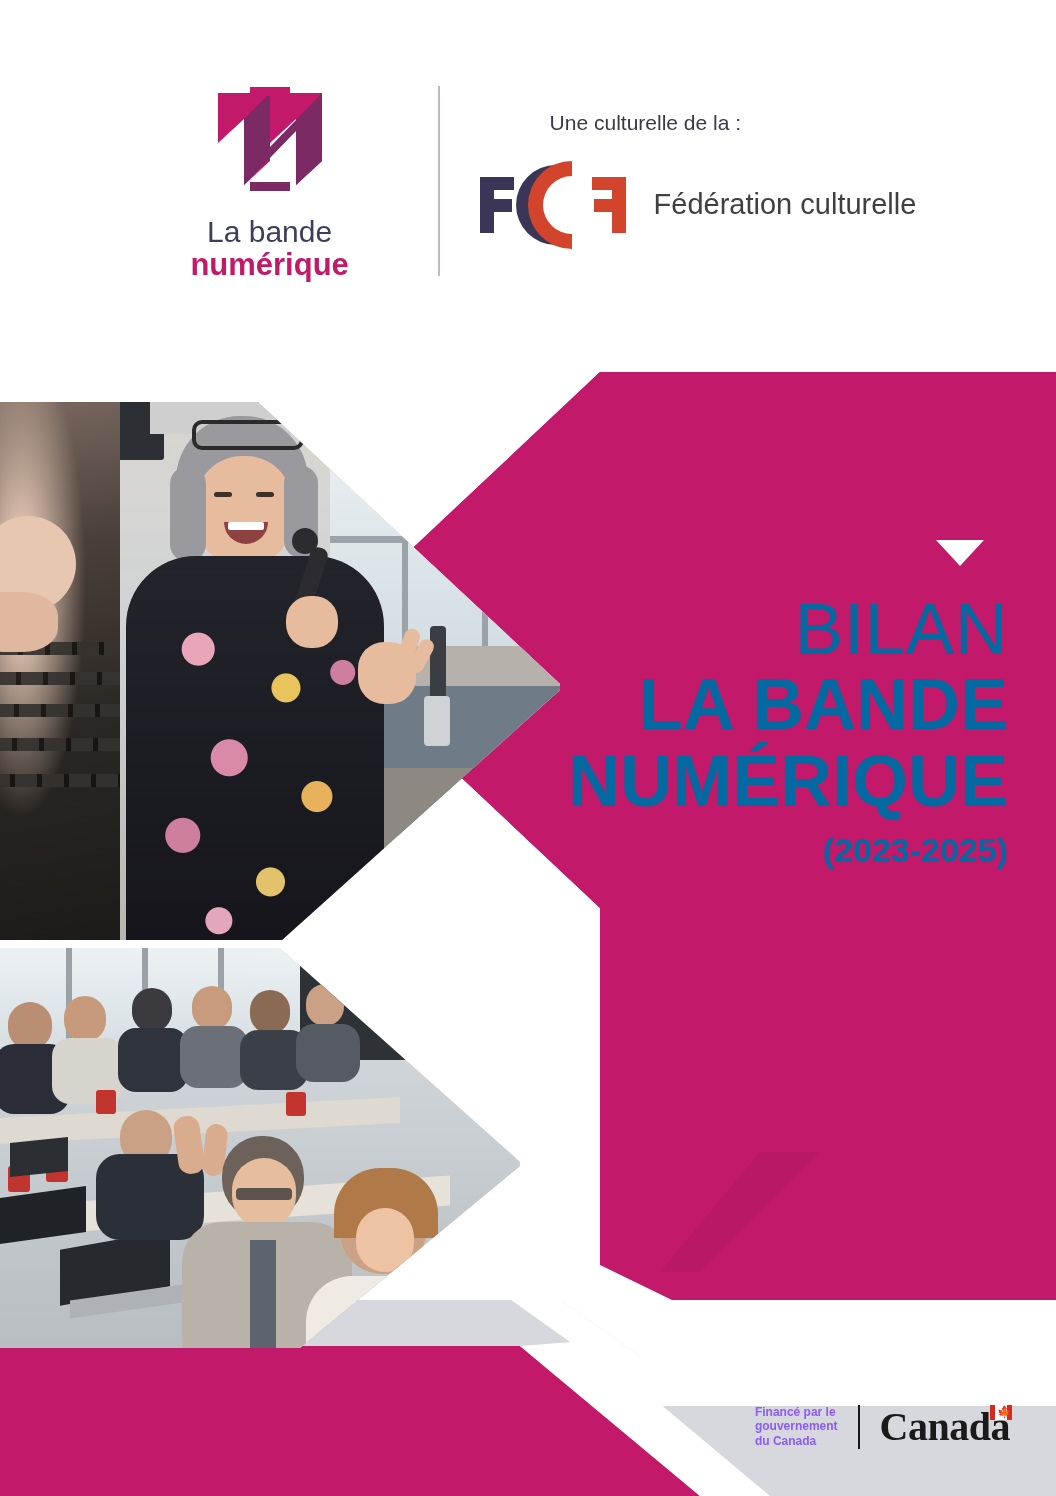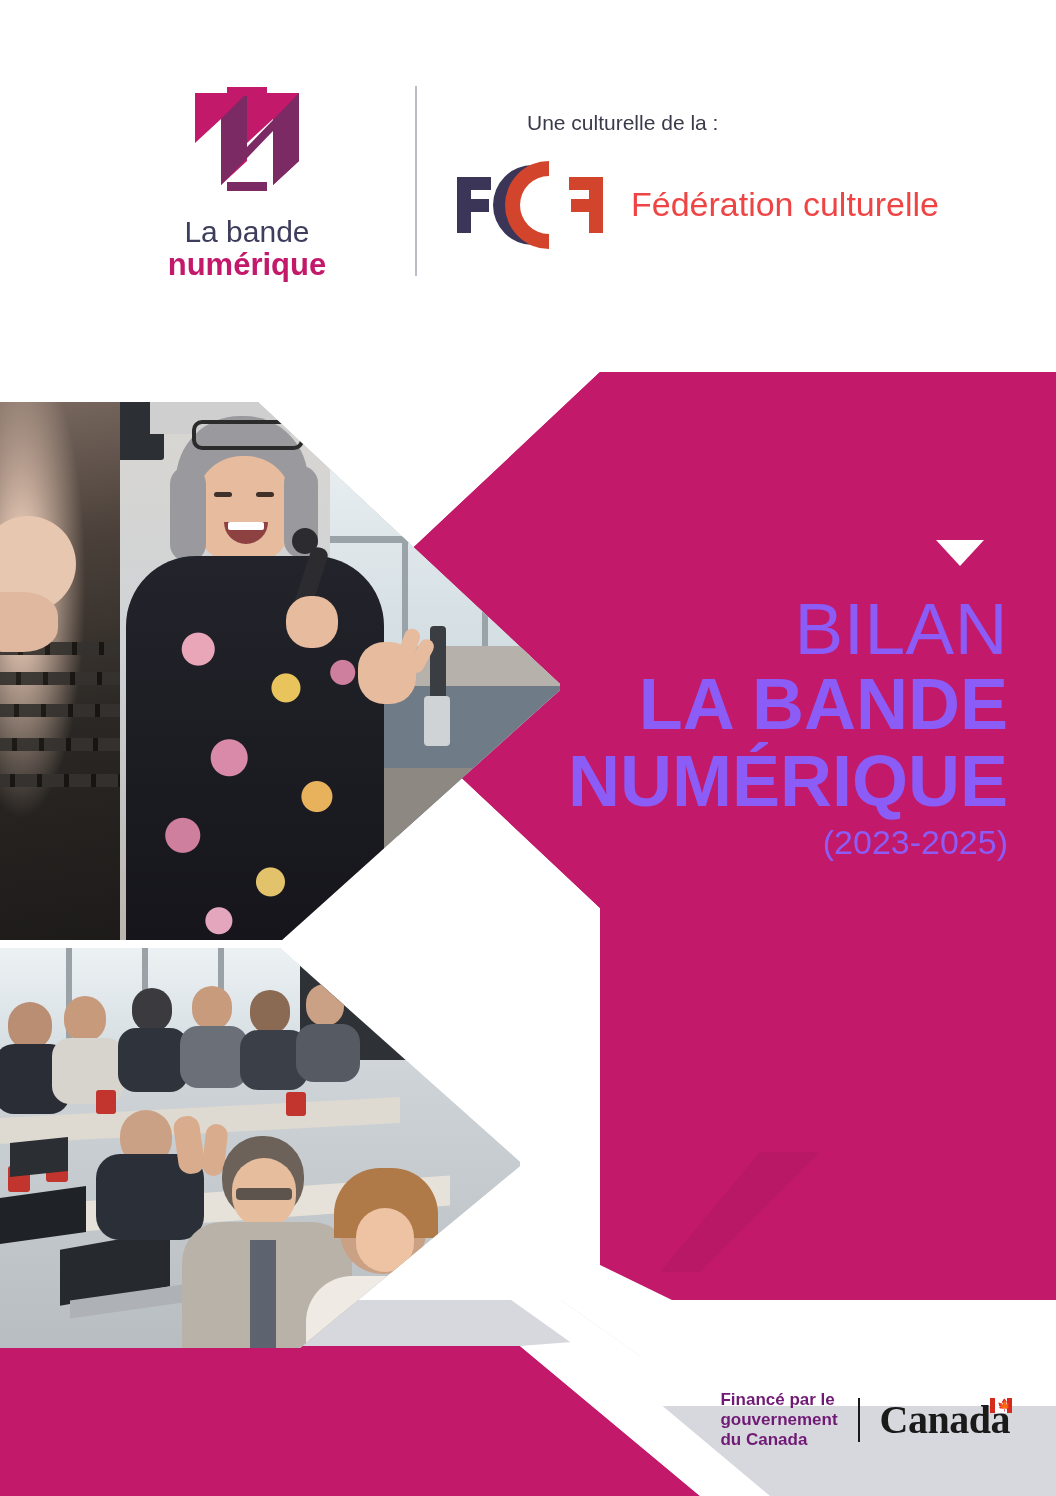--- a/index.html
+++ b/index.html
@@ -88,22 +88,22 @@
     margin-left: 72px;
     margin-bottom: 24px;
   }
   .fccf-row {
     display: flex;
     align-items: center;
     gap: 26px;
   }
   .fccf-mark { width: 150px; height: 92px; }
   .fccf-name {
-    font-size: 34px;
-    color: #ef4444;
+    font-size: 29px;
+    color: #404040;
     line-height: 1.22;
     white-space: nowrap;
   }
 
   
   .magenta-shape {
     position: absolute;
     top: 372px; left: 0;
     width: 1056px;
     height: 1124px;
@@ -125,21 +125,21 @@
     opacity: .92;
   }
 
   
   .title-block {
     position: absolute;
     right: 48px;
     top: 540px;
     width: 560px;
     text-align: right;
-    color: #8b5cf6;
+    color: #0369a1;
     z-index: 3;
   }
   .tri-down {
     width: 0; height: 0;
     border-left: 24px solid transparent;
     border-right: 24px solid transparent;
     border-top: 26px solid #ffffff;
     margin-left: auto;
     margin-right: 24px;
     margin-bottom: 26px;
@@ -157,37 +157,37 @@
     letter-spacing: 0px;
   }
   .t-phase {
     font-size: 46px;
     font-weight: 400;
     margin-top: 44px;
     letter-spacing: 0.5px;
   }
   .t-years {
     font-size: 34px;
-    font-weight: 400;
-    margin-top: 4px;
+    font-weight: 700;
+    margin-top: 12px;
   }
 
   .canada-wordmark {
     position: absolute;
     right: 46px;
     bottom: 46px;
     display: flex;
     align-items: center;
     gap: 20px;
     z-index: 5;
   }
   .fin-text {
-    font-size: 17px;
+    font-size: 12px;
     font-weight: 700;
-    color: #701a75;
+    color: #8b5cf6;
     line-height: 1.18;
     text-align: left;
   }
   .fin-sep {
     width: 2px; height: 44px; background: #1a1a1a;
   }
   .canada-word {
     position: relative;
     font-size: 40px;
     font-weight: 700;

